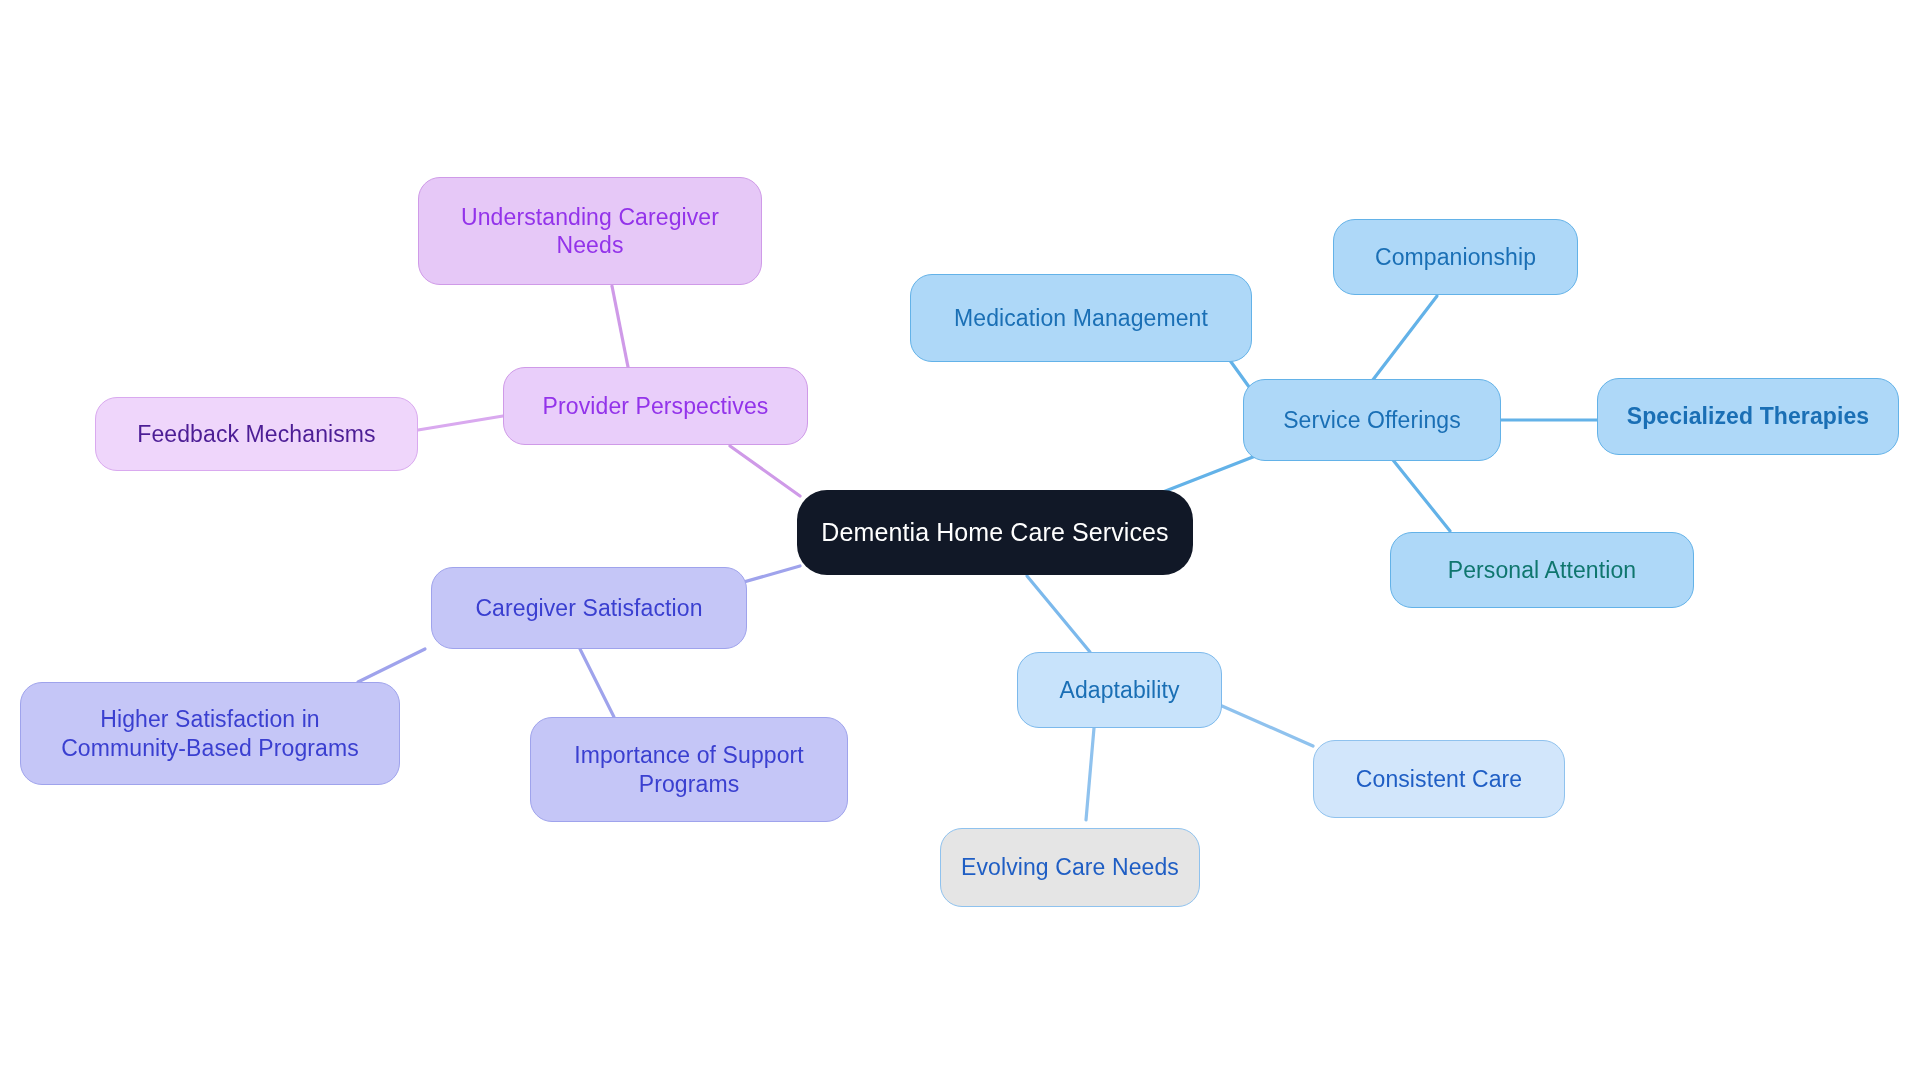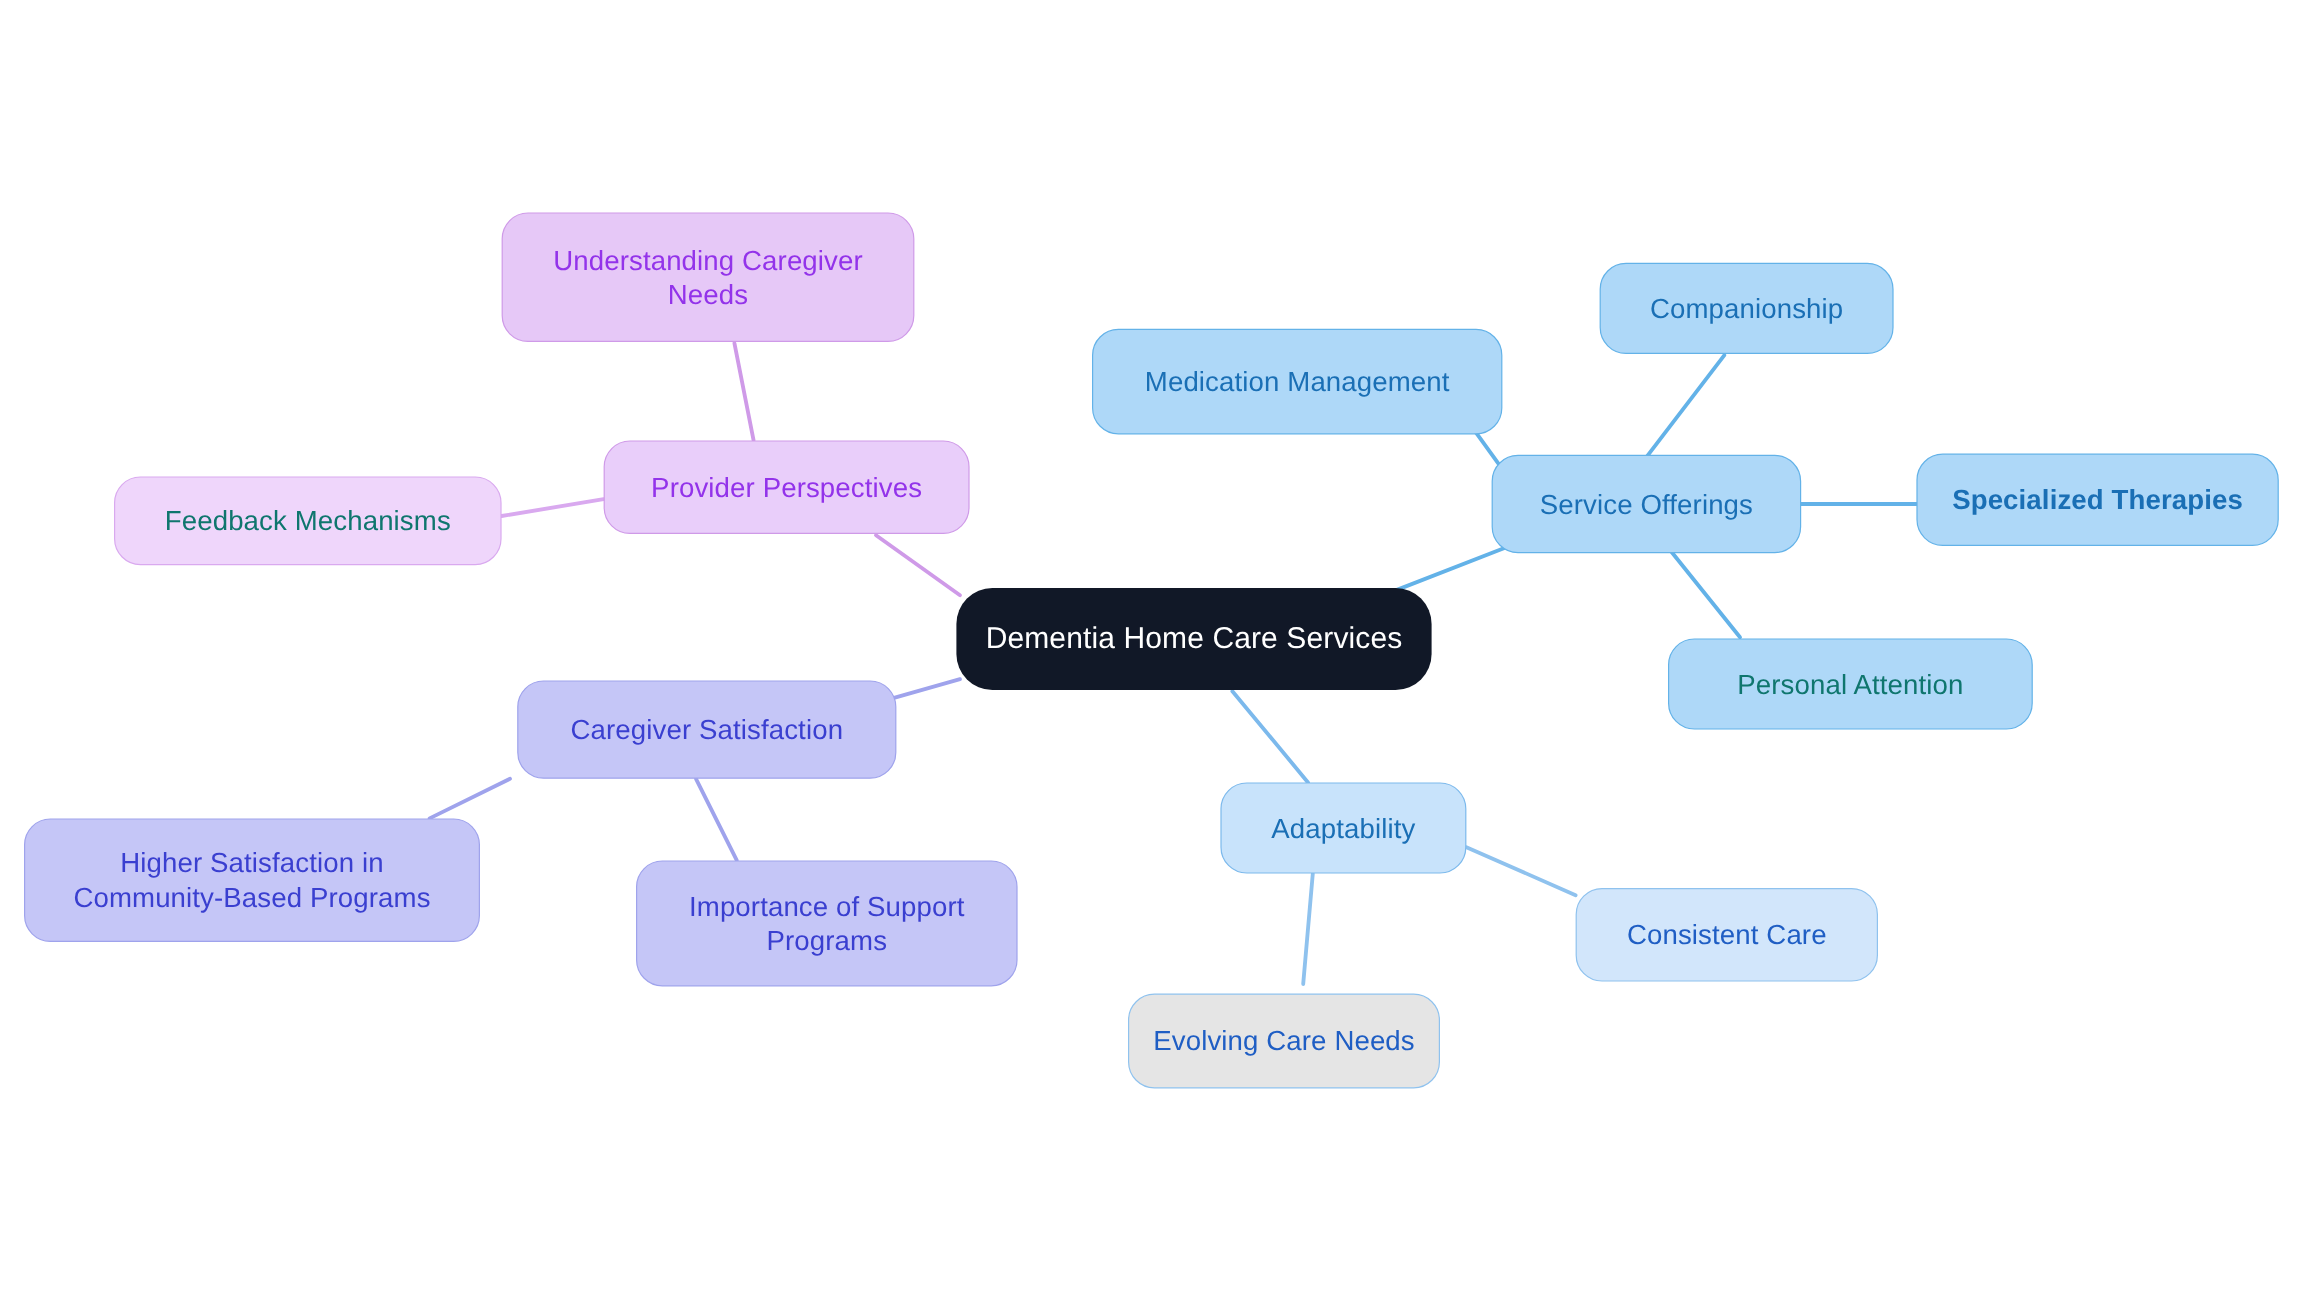--- a/index.html
+++ b/index.html
@@ -94,21 +94,21 @@
       <div class="node" style="left: 940px; top: 828px; width: 260px; height: 79px; background: #e5e5e5; border-color: rgb(143, 194, 238); color: rgb(31, 94, 196); font-size: 23px;">
         <span class="node-label">Evolving Care Needs</span>
       </div>
       <div class="node" style="left: 503px; top: 367px; width: 305px; height: 78px; background: rgb(233, 206, 250); border-color: rgb(207, 154, 232); color: rgb(147, 51, 234); font-size: 23px;">
         <span class="node-label">Provider Perspectives</span>
       </div>
       <div class="node" style="left: 418px; top: 177px; width: 344px; height: 108px; background: rgb(230, 200, 247); border-color: rgb(207, 154, 232); color: rgb(147, 51, 234); font-size: 23px;">
         <span class="node-label">Understanding Caregiver
 Needs</span>
       </div>
-      <div class="node" style="left: 95px; top: 397px; width: 323px; height: 74px; background: rgb(239, 214, 251); border-color: rgb(217, 169, 239); color: #0f766e; font-size: 23px;">
+      <div class="node" style="left: 95px; top: 397px; width: 323px; height: 74px; background: rgb(239, 214, 251); border-color: rgb(217, 169, 239); color: #4c1d95; font-size: 23px;">
         <span class="node-label">Feedback Mechanisms</span>
       </div>
       <div class="node" style="left: 396px; top: 567px; width: 316px; height: 82px; background: rgb(197, 198, 247); border-color: rgb(159, 163, 236); color: rgb(58, 63, 208); font-size: 23px; margin-left: 35px;">
         <span class="node-label">Caregiver Satisfaction</span>
       </div>
       <div class="node" style="left: 20px; top: 682px; width: 380px; height: 103px; background: rgb(197, 198, 247); border-color: rgb(159, 163, 236); color: rgb(58, 63, 208); font-size: 23px;">
         <span class="node-label">Higher Satisfaction in
 Community-Based Programs</span>
       </div>
       <div class="node" style="left: 530px; top: 717px; width: 318px; height: 105px; background: rgb(197, 198, 247); border-color: rgb(159, 163, 236); color: rgb(58, 63, 208); font-size: 23px;">

